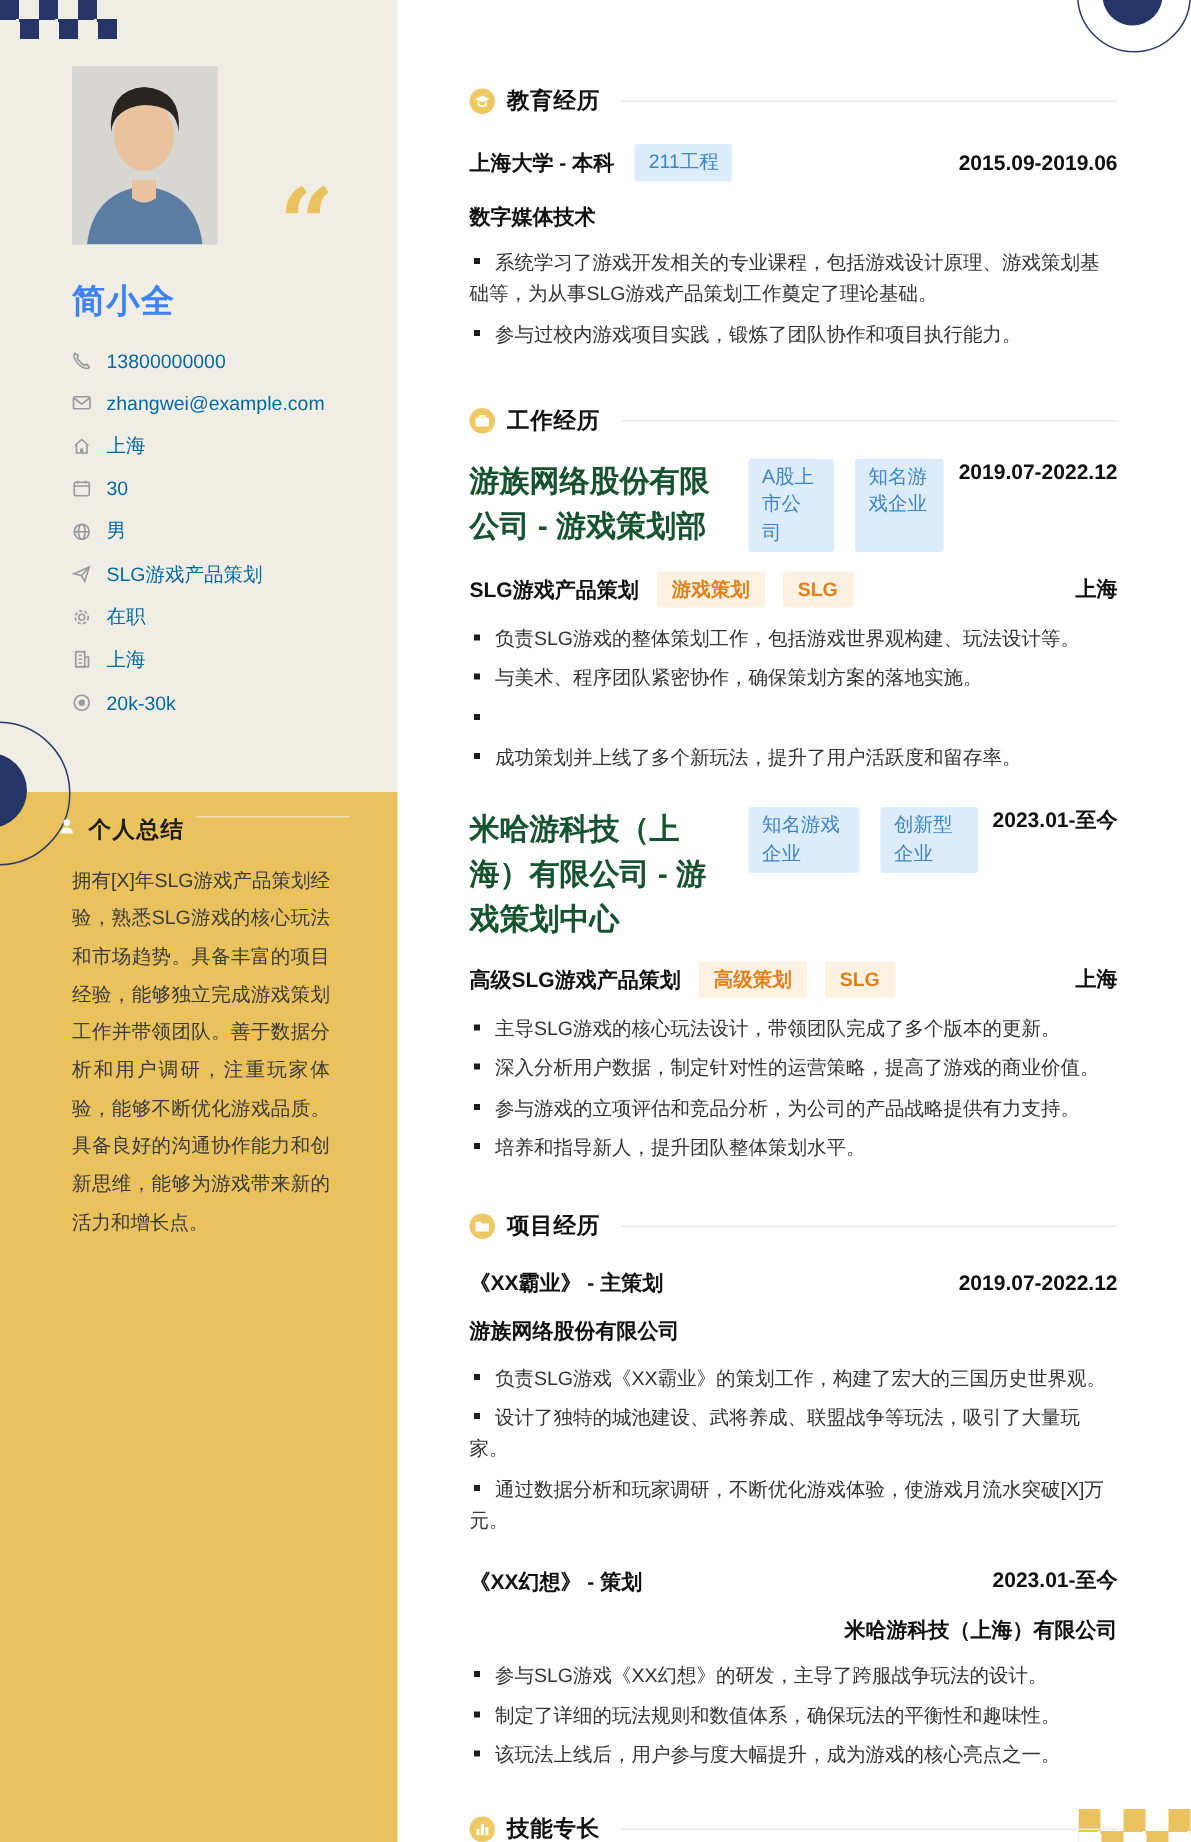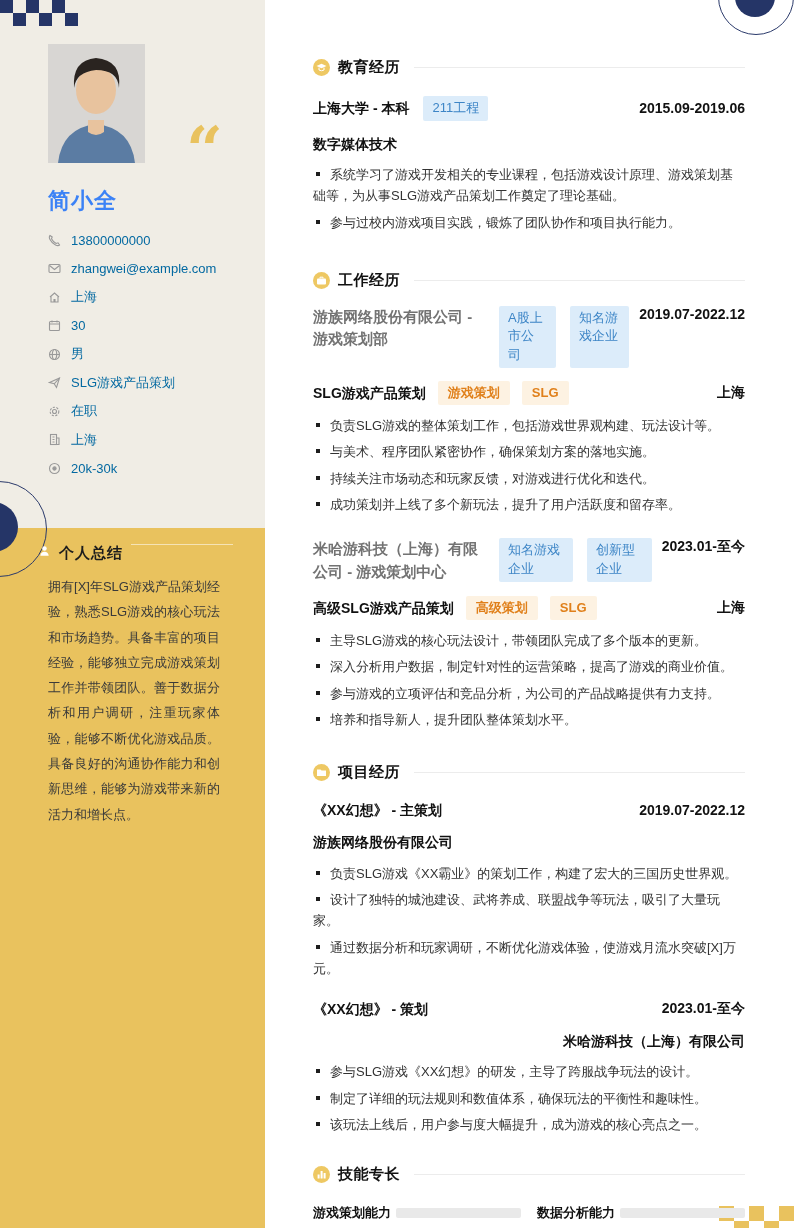--- a/index.html
+++ b/index.html
@@ -44,21 +44,21 @@
   .sec-line{flex:1;height:1px;background:#ececec;margin-left:6px;}
   .row{display:flex;align-items:flex-start;}
   .b14{font-size:14px;font-weight:bold;color:#111;line-height:1.45;}
   .date{margin-left:auto;font-size:14px;font-weight:bold;color:#111;white-space:nowrap;padding-left:10px;}
   .badge{background:#dcecfa;color:#3d85c6;font-size:13px;padding:3px 9px;border-radius:2px;line-height:1.45;}
   .badge.wrap{max-width:62px;}
   .tag{background:#fdf2e2;color:#e0801b;font-size:13px;font-weight:bold;padding:2px 10px;border-radius:2px;line-height:1.5;}
   ul.blts{list-style:none;margin:10px 0 0 0;padding:0;}
   ul.blts li{font-size:13px;color:#333;line-height:21px;margin-bottom:5.5px;}
   .blt{display:inline-block;width:4px;height:4px;background:#1d1d1d;vertical-align:3px;margin:0 10px 0 3px;}
-  .company{font-size:15px;font-weight:bold;color:#737373;line-height:1.5;max-width:170px;}
+  .company{font-size:20px;font-weight:bold;color:#14532d;line-height:1.5;max-width:170px;}
   .badges{display:flex;gap:14px;margin-left:16px;}
   .posrow{display:flex;align-items:center;gap:12px;margin-top:13px;}
   .loc{margin-left:auto;font-size:14px;font-weight:bold;color:#111;}
   
   .skills-grid{display:grid;grid-template-columns:208px 208px;column-gap:16px;row-gap:24px;margin-top:20px;}
   .skill{display:flex;align-items:center;}
   .skill .lb{font-size:13px;font-weight:bold;color:#111;width:83px;flex:0 0 83px;}
   .bar{flex:1;height:10px;background:#e9e9e9;border-radius:2px;overflow:hidden;}
   .fill{height:100%;background:#f2c65f;border-radius:2px 0 0 2px;}
   .mt-sec{margin-top:38px;}
@@ -233,21 +233,21 @@
     </div>
     <div class="posrow">
       <span class="b14">SLG游戏产品策划</span>
       <span class="tag">游戏策划</span>
       <span class="tag">SLG</span>
       <span class="loc">上海</span>
     </div>
     <ul class="blts">
       <li><span class="blt"></span><span>负责SLG游戏的整体策划工作，包括游戏世界观构建、玩法设计等。</span></li>
       <li><span class="blt"></span><span>与美术、程序团队紧密协作，确保策划方案的落地实施。</span></li>
-      <li><span class="blt"></span><span>持续关注市场动态和玩家反馈，对游戏进行优化和迭代。</span></li>
+      <li><span class="blt"></span></li>
       <li><span class="blt"></span><span>成功策划并上线了多个新玩法，提升了用户活跃度和留存率。</span></li>
     </ul>
 
     <div class="row" style="margin-top:23px;">
       <span class="company">米哈游科技（上海）有限公司 - 游戏策划中心</span>
       <span class="badges">
         <span class="badge wrap">知名游戏企业</span>
         <span class="badge wrap">创新型企业</span>
       </span>
       <span class="date">2023.01-至今</span>
@@ -269,21 +269,21 @@
       <span class="sec-icon">
         <svg width="11" height="11" viewBox="0 0 11 11">
             <path d="M1 2.5 H4.5 L5.5 3.6 H10 V9 H1 Z" fill="#fff"></path>
           </svg>
       </span>
       <span class="sec-title">项目经历</span>
       <span class="sec-line"></span>
     </div>
 
     <div class="row" style="margin-top:18px;align-items:center;">
-      <span class="b14">《XX幻想》 - 主策划</span>
+      <span class="b14">《XX霸业》 - 主策划</span>
       <span class="date">2019.07-2022.12</span>
     </div>
     <div class="b14" style="margin-top:12px;">游族网络股份有限公司</div>
     <ul class="blts">
       <li><span class="blt"></span><span>负责SLG游戏《XX霸业》的策划工作，构建了宏大的三国历史世界观。</span></li>
       <li><span class="blt"></span><span>设计了独特的城池建设、武将养成、联盟战争等玩法，吸引了大量玩家。</span></li>
       <li><span class="blt"></span><span>通过数据分析和玩家调研，不断优化游戏体验，使游戏月流水突破[X]万元。</span></li>
     </ul>
 
     <div class="row" style="margin-top:20px;align-items:center;">

